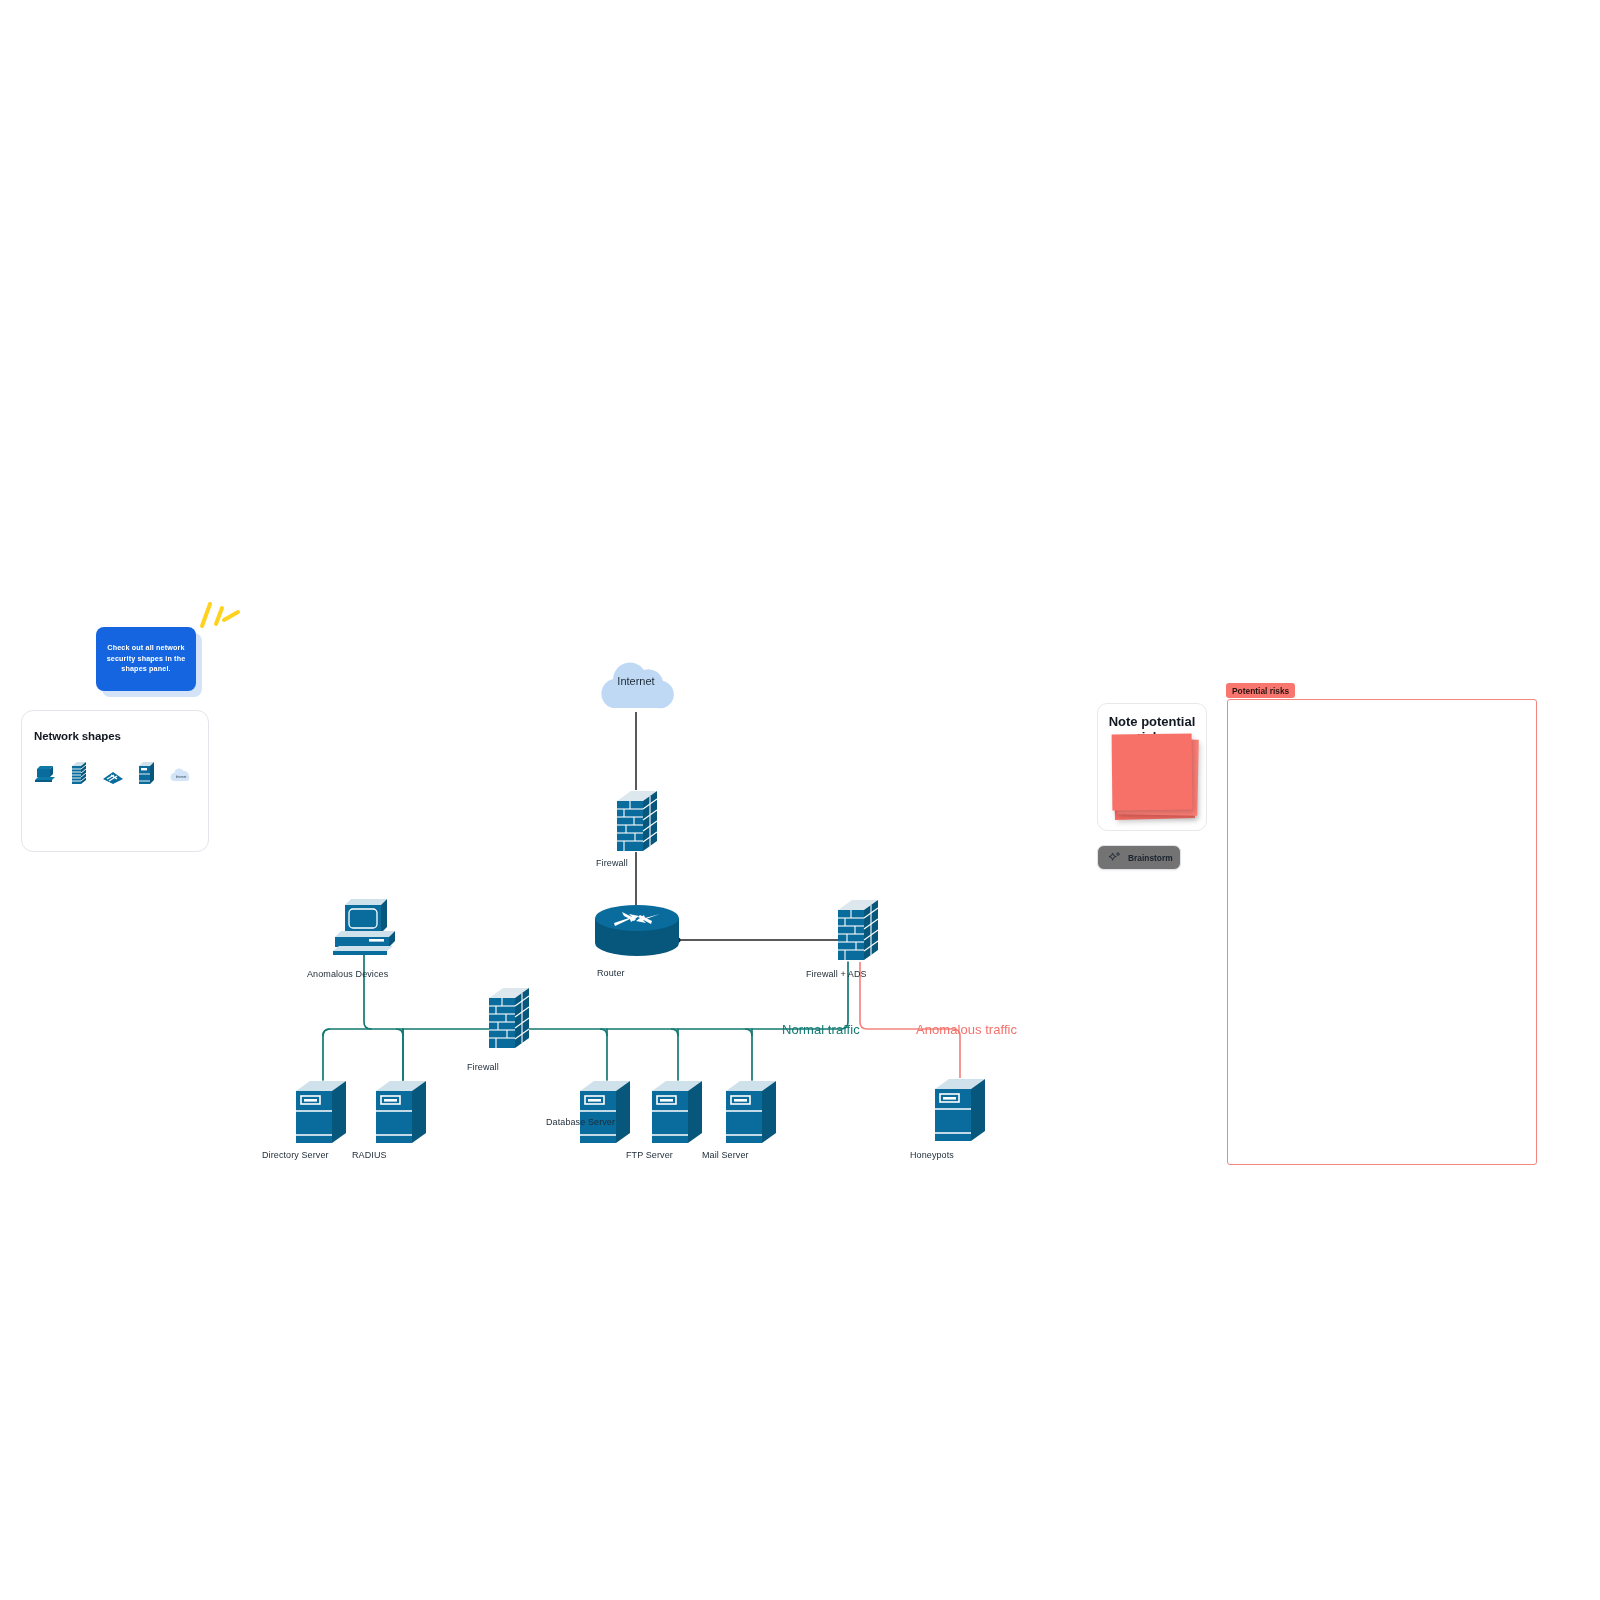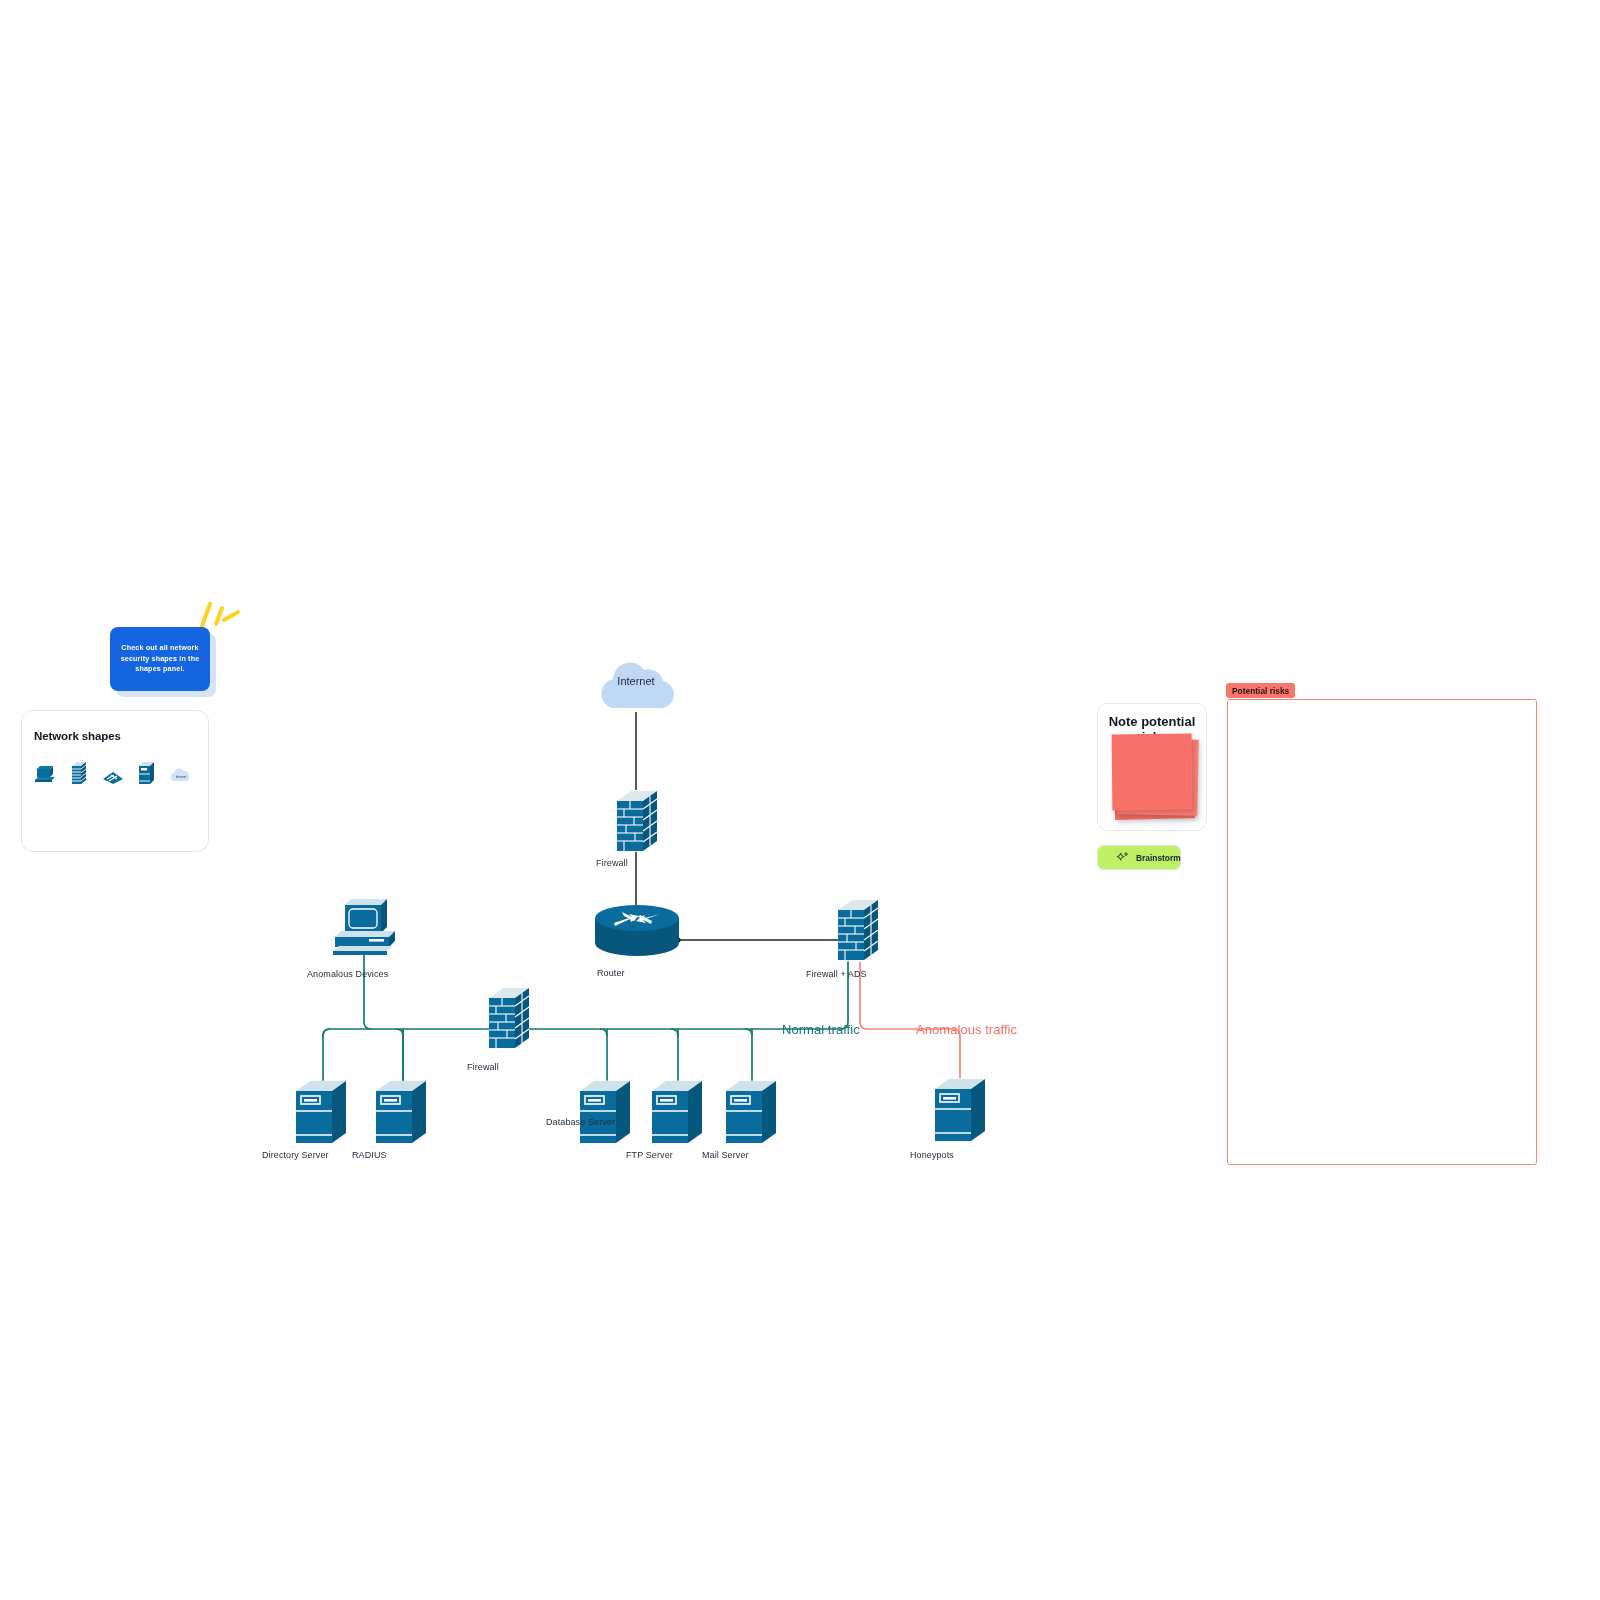--- a/index.html
+++ b/index.html
@@ -10,21 +10,21 @@
     font-family:"Liberation Sans", sans-serif;
     position:relative;
     overflow:hidden;
     color:#20303c;
   }
   .canvas{position:absolute;left:0;top:0;width:1600px;height:1600px;}
   .abs{position:absolute;}
 
   
   #tooltip-callout{
-    left:110px;top:627px;width:100px;height:64px;
+    left:96px;top:627px;width:100px;height:64px;
     background:#1565e0;border-radius:8px;
     box-shadow:6px 6px 0 0 rgba(21,101,224,0.18);
     display:flex;align-items:center;justify-content:center;
     padding:8px 6px;box-sizing:border-box;
   }
   #tooltip-callout .tt-text{
     color:#ffffff;font-size:7.2px;line-height:1.45;text-align:center;
     font-weight:600;letter-spacing:.02em;
   }
   #sparkle{left:196px;top:600px;width:46px;height:34px;}
@@ -57,22 +57,22 @@
   }
   .sticky-stack{position:absolute;left:12px;top:27px;width:88px;height:92px;}
   .sticky{position:absolute;width:80px;height:76px;background:#f9736b;
      box-shadow:2px 3px 5px rgba(0,0,0,.17);}
   .sticky.s1{left:4px;top:12px;transform:rotate(-1.5deg);background:#f46b63;}
   .sticky.s2{left:8px;top:8px;transform:rotate(1.2deg);background:#fa7d75;}
   .sticky.s3{left:2px;top:3px;transform:rotate(-0.6deg);background:#f87169;}
 
   #brainstorm-button{
     left:1097px;top:845px;width:84px;height:25px;
-    background:#bef264;border:1px solid #e0e3e8;border-radius:7px;
-    display:flex;align-items:center;gap:7px;padding-left:18px;
+    background:#737373;border:1px solid #e0e3e8;border-radius:7px;
+    display:flex;align-items:center;gap:7px;padding-left:10px;
     box-sizing:border-box;cursor:pointer;
     box-shadow:0 1px 2px rgba(0,0,0,.05);
   }
   #brainstorm-button .bb-label{font-size:8.4px;font-weight:700;color:#1b2430;}
 
   
   #risk-frame{
     left:1227px;top:699px;width:310px;height:466px;
     border:1.4px solid #f4857f;border-radius:3px;background:#fff;
     box-sizing:border-box;

